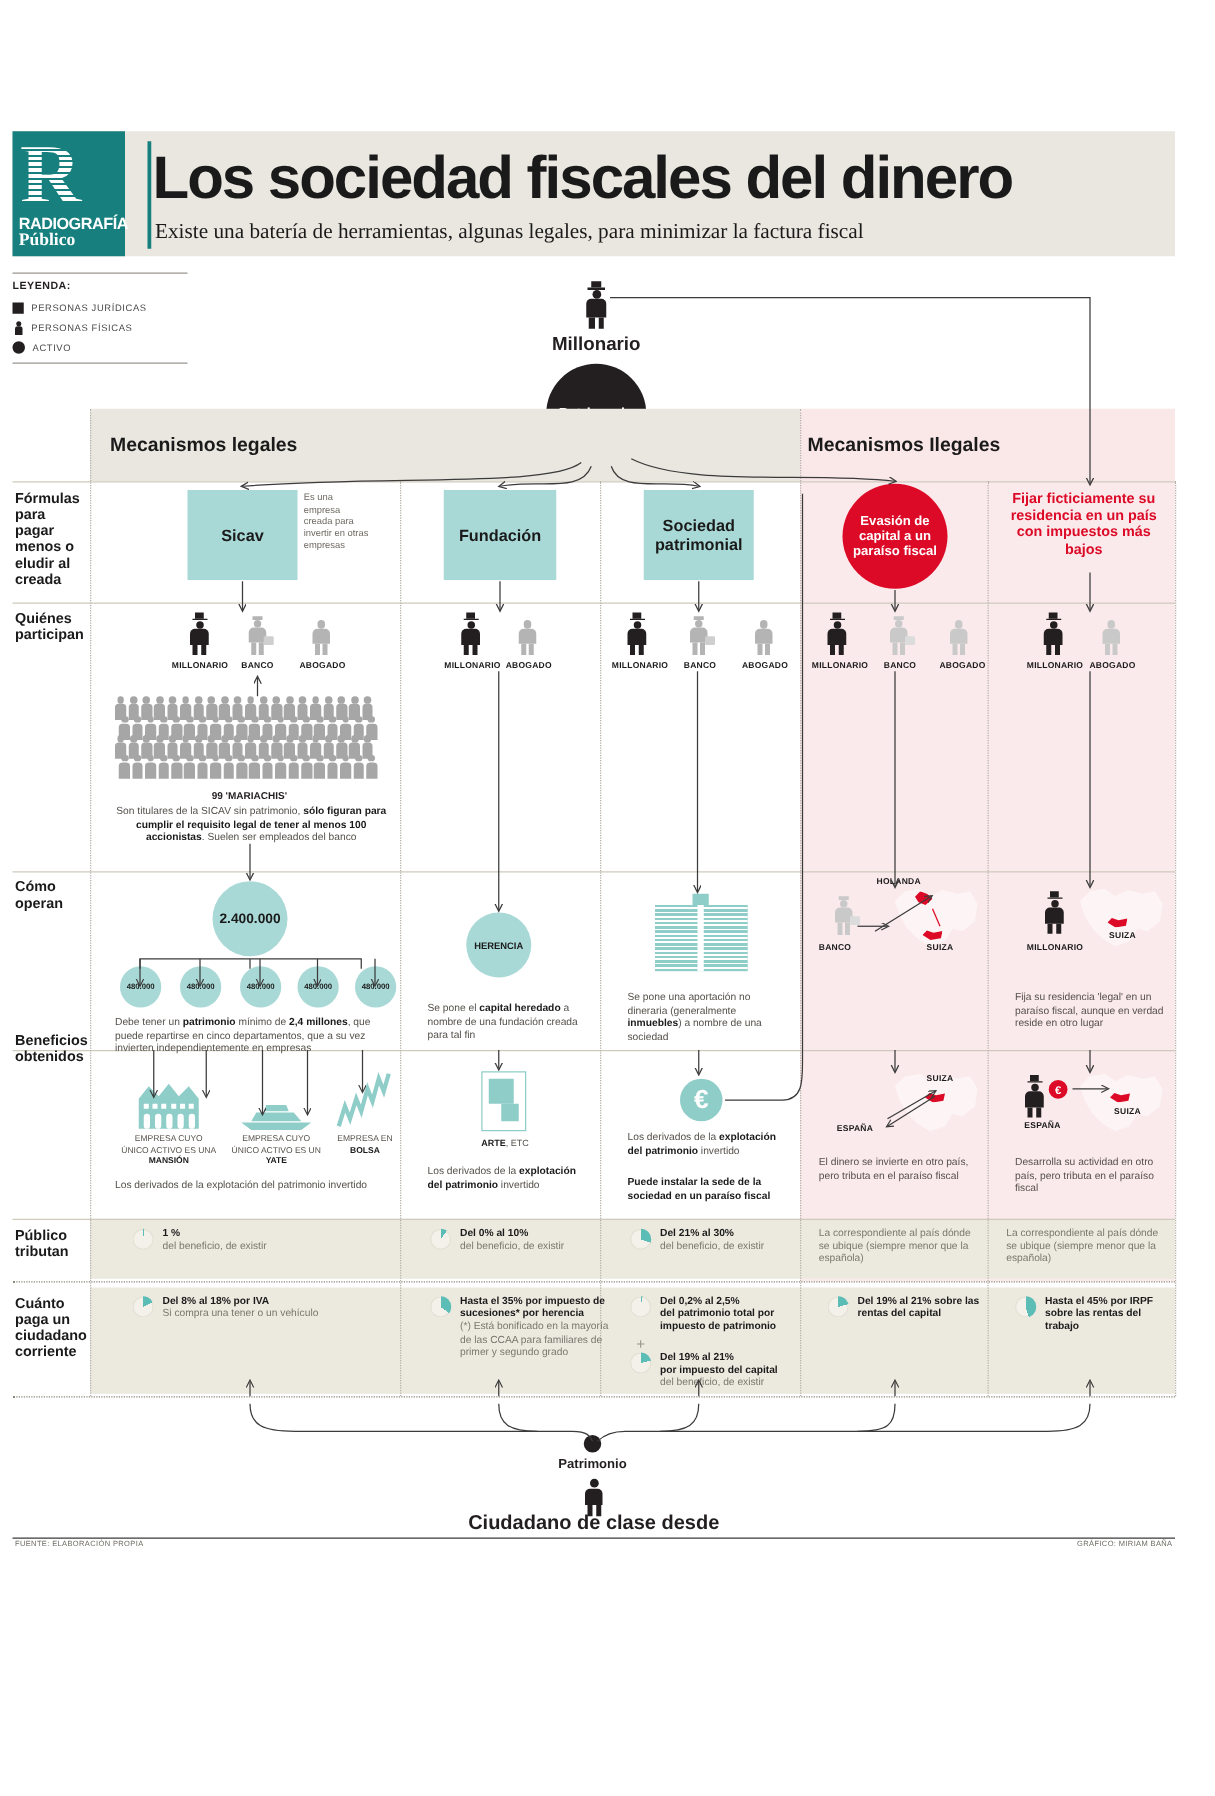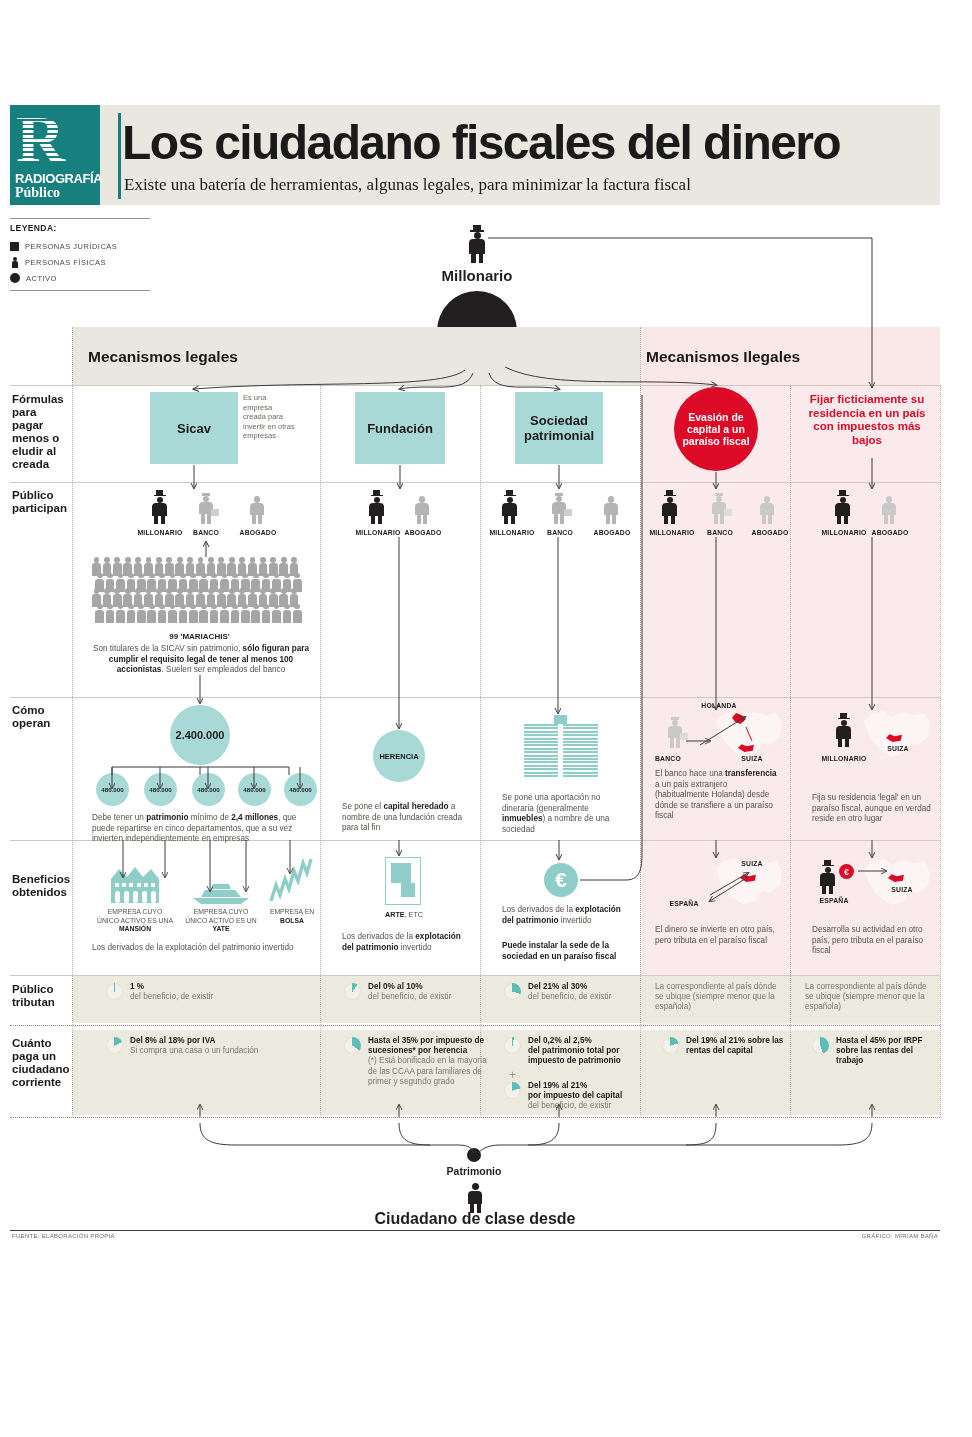--- a/index.html
+++ b/index.html
@@ -115,21 +115,21 @@
     <div class="logo">
       <div style="position:absolute;left:6px;top:2px;width:80px;height:64px;overflow:hidden;">
         <div style="font-family:'Liberation Serif',serif;font-weight:bold;font-size:68px;line-height:64px;color:#fff;">R</div>
         <div style="position:absolute;left:0;top:0;width:80px;height:64px;
           background:repeating-linear-gradient(to bottom,rgba(23,128,126,0) 0 3px,#17807e 3px 4.6px);"></div>
       </div>
       <div class="logo-word">RADIOGRAFÍA</div>
       <div class="logo-pub">Público</div>
     </div>
     <div class="teal-bar"></div>
-    <div class="title">Los ciudadano fiscales del dinero</div>
+    <div class="title">Los sociedad fiscales del dinero</div>
     <div class="subtitle">Existe una batería de herramientas, algunas legales, para minimizar la factura fiscal</div>
   </div>
 
   <div class="legend">
     <div class="rule"></div>
     <div class="legend-title">LEYENDA:</div>
     <div class="legend-row">
       <div class="sw-square"></div>
       <div class="lbl">PERSONAS JURÍDICAS</div>
     </div>
@@ -180,23 +180,23 @@
   <div class="hline-dot" style="left:0;top:1012px;width:930px;"></div>
 
   <div class="vline" style="left:62px;top:222px;height:790px;"></div>
   <div class="vline" style="left:310px;top:280px;height:732px;"></div>
   <div class="vline" style="left:470px;top:280px;height:732px;"></div>
   <div class="vline" style="left:630px;top:222px;height:790px;"></div>
   <div class="vline" style="left:780px;top:280px;height:732px;"></div>
   <div class="vline" style="left:930px;top:280px;height:732px;"></div>
 
   <div class="rowlabel" style="top:288px;">Fórmulas para pagar menos o eludir al creada</div>
-  <div class="rowlabel" style="top:384px;">Público participan</div>
+  <div class="rowlabel" style="top:384px;">Quiénes participan</div>
   <div class="rowlabel" style="top:599px;">Cómo operan</div>
-  <div class="rowlabel" style="top:768px;">Beneficios obtenidos</div>
+  <div class="rowlabel" style="top:722px;">Beneficios obtenidos</div>
   <div class="rowlabel" style="top:878px;">Público tributan</div>
   <div class="rowlabel" style="top:932px;">Cuánto paga un ciudadano corriente</div>
 
   <div class="teal-box" style="left:140px;top:287px;width:88px;height:72px;">
     <span>Sicav</span>
     </div>
   <div class="sidenote" style="left:233px;top:288px;width:52px;">Es una empresa creada para invertir en otras empresas</div>
 
   <div class="teal-box" style="left:505px;top:287px;width:88px;height:72px;padding:0 4px;">
     <span>Sociedad patrimonial</span>
@@ -706,21 +706,20 @@
 
   <div class="person" style="left:655px;top:612px;width:20px;height:31px;">
     <div class="hat" style="left:5.5px;top:0;width:8px;height:2.5px;background:#c9c9c9;"></div>
     <div class="head" style="left:6.5px;top:2.5px;width:6px;height:6px;background:#c9c9c9;"></div>
     <div class="body" style="left:2.5px;top:9px;width:14px;height:12px;background:#c9c9c9;border-radius:4px 4px 0 0;"></div>
     <div class="leg" style="left:4.5px;top:21px;width:4px;height:10px;background:#c9c9c9;"></div>
     <div class="leg" style="left:11px;top:21px;width:4px;height:10px;background:#c9c9c9;"></div>
     <div style="position:absolute;left:15px;top:16px;width:8px;height:7px;background:#dcdcdc;border-radius:1px;"></div>
   </div>
   <div class="plabel" style="left:645px;top:650px;width:40px;text-align:left;">BANCO</div>
-  <div class="cap" style="left:645px;top:664px;width:128px;" id="eva-como-text">El banco hace una <b>transferencia</b> a un país extranjero (habitualmente Holanda) desde dónde se transfiere a un paraíso fiscal</div>
 
   <div class="eu-map" style="left:848px;top:598px;width:78px;height:62px;">
     <svg viewBox="0 0 78 62" width="78" height="62">
       <path d="M6 18 L14 10 L26 8 L34 14 L44 9 L56 12 L66 10 L72 20 L70 34 L60 42 L52 40 L46 50 L34 54 L24 48 L16 40 L10 30 Z" fill="#ffffff" opacity="0.95"></path>
     </svg>
   </div>
   <div style="position:absolute;left:876px;top:628px;width:16px;height:9px;background:#dc0a26;
        clip-path:polygon(0 55%,22% 15%,55% 35%,100% 20%,92% 85%,40% 100%);"></div>
   <div class="plabel" style="left:868px;top:640px;width:40px;">SUIZA</div>
 
@@ -843,21 +842,21 @@
   </div>
 
   <div class="taxtxt" style="left:645px;top:877px;width:130px;color:#7b776f;">La correspondiente al país dónde se ubique (siempre menor que la española)</div>
   <div class="taxtxt" style="left:795px;top:877px;width:130px;color:#7b776f;">La correspondiente al país dónde se ubique (siempre menor que la española)</div>
 
   <div class="pie" style="left:96px;top:932px;">
       <i style="background: conic-gradient(rgb(91, 189, 182) 0deg, rgb(91, 189, 182) 64.8deg, rgba(0, 0, 0, 0) 64.8deg, rgba(0, 0, 0, 0) 360deg);"></i>
     </div>
   <div class="taxtxt" style="left:120px;top:931px;width:170px;">
     <b>Del 8% al 18% por IVA</b><br>
-    <span class="muted">Si compra una casa o un fundación</span>
+    <span class="muted">Si compra una tener o un vehículo</span>
   </div>
 
   <div class="pie" style="left:334px;top:932px;">
       <i style="background: conic-gradient(rgb(91, 189, 182) 0deg, rgb(91, 189, 182) 126deg, rgba(0, 0, 0, 0) 126deg, rgba(0, 0, 0, 0) 360deg);"></i>
     </div>
   <div class="taxtxt" style="left:358px;top:931px;width:120px;">
     <b>Hasta el 35% por impuesto de sucesiones* por herencia</b><br>
     <span class="muted">(*) Está bonificado en la mayoría de las CCAA para familiares de primer y segundo grado</span>
   </div>
 

